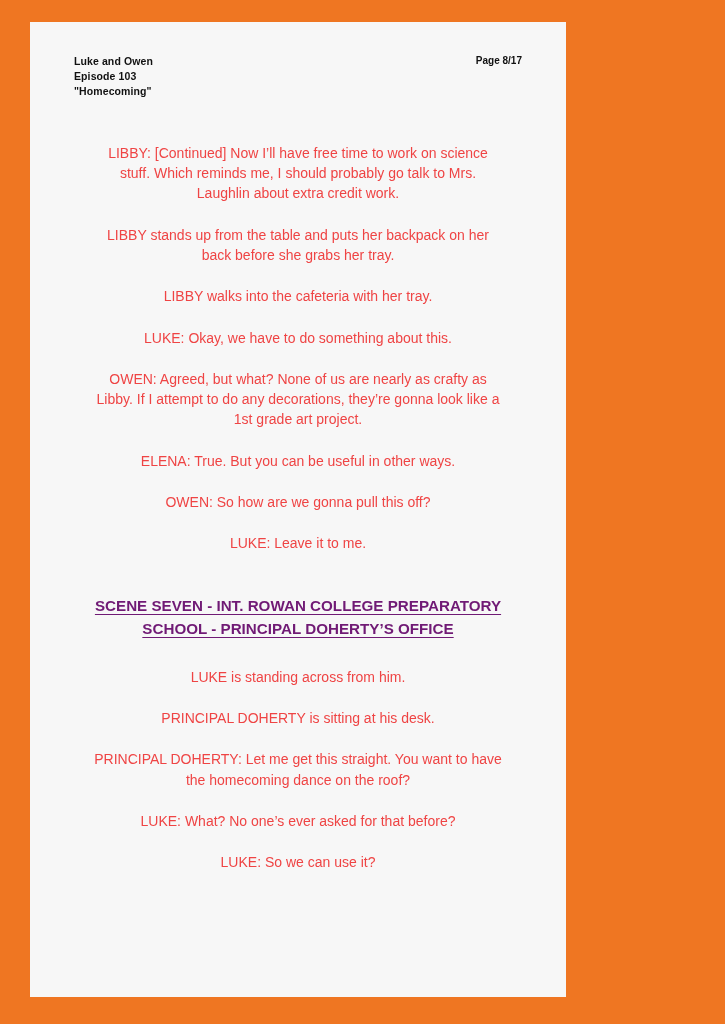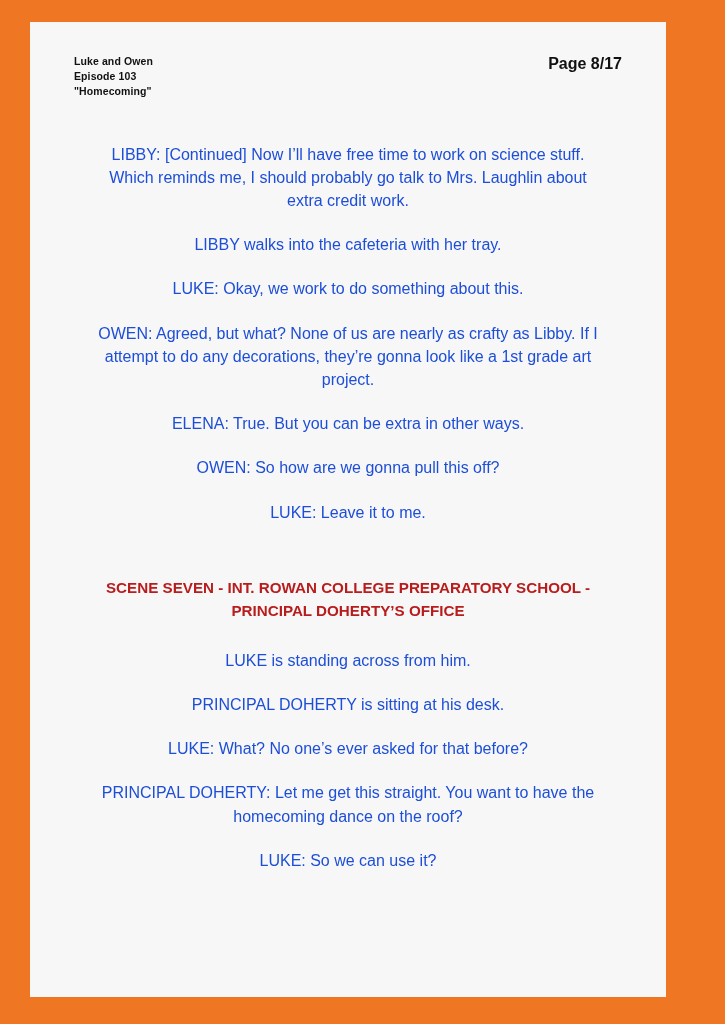--- a/index.html
+++ b/index.html
@@ -10,21 +10,21 @@
     width: 725px;
     height: 1024px;
     background: #ef7622;
     font-family: "Liberation Sans", sans-serif;
     overflow: hidden;
   }
   .page {
     position: absolute;
     left: 30px;
     top: 22px;
-    width: 636px;
+    width: 536px;
     height: 975px;
     background: #f7f7f7;
     box-sizing: border-box;
     padding: 32px 44px 0 44px;
     overflow: hidden;
   }
   .header {
     display: flex;
     justify-content: space-between;
     align-items: flex-start;
@@ -34,76 +34,78 @@
     font-size: 10.5px;
     line-height: 1.42;
     color: #111;
     font-weight: bold;
     letter-spacing: 0.1px;
   }
   .header-left div {
     white-space: nowrap;
   }
   .header-right {
-    font-size: 16px;
+    font-size: 10px;
     color: #111;
     font-weight: bold;
     padding-top: 1px;
     white-space: nowrap;
     margin-left: 28px;
   }
   .body-block {
     padding: 0 20px;
   }
   .para {
     text-align: center;
-    font-size: 16px;
+    font-size: 14px;
     line-height: 1.45;
-    color: #1d4ed8;
+    color: #ef4444;
     margin: 0 0 21px 0;
   }
   .para:last-child {
     margin-bottom: 0;
   }
   .scene-heading {
     text-align: center;
     font-size: 15.2px;
     line-height: 1.55;
-    color: #b91c1c;
+    color: #701a75;
     font-weight: bold;
+    text-decoration: underline;
     text-underline-offset: 3px;
-    margin: 52px auto 26px auto;
+    margin: 40px auto 26px auto;
     max-width: 500px;
   }
 </style>
 </head>
 <body>
 
 <div class="page">
 
   <div class="header">
     <div class="header-left">
       <div>Luke and Owen</div>
       <div>Episode 103</div>
       <div>"Homecoming"</div>
     </div>
     <div class="header-right">Page 8/17</div>
   </div>
 
   <div class="body-block">
     <p class="para">LIBBY: [Continued] Now I’ll have free time to work on science stuff. Which reminds me, I should probably go talk to Mrs. Laughlin about extra credit work.</p>
+    <p class="para">LIBBY stands up from the table and puts her backpack on her back before she grabs her tray.</p>
     <p class="para">LIBBY walks into the cafeteria with her tray.</p>
-    <p class="para">LUKE: Okay, we work to do something about this.</p>
+    <p class="para">LUKE: Okay, we have to do something about this.</p>
     <p class="para">OWEN: Agreed, but what? None of us are nearly as crafty as Libby. If I attempt to do any decorations, they’re gonna look like a 1st grade art project.</p>
-    <p class="para">ELENA: True. But you can be extra in other ways.</p>
+    <p class="para">ELENA: True. But you can be useful in other ways.</p>
     <p class="para">OWEN: So how are we gonna pull this off?</p>
     <p class="para">LUKE: Leave it to me.</p>
 
     <div class="scene-heading">SCENE SEVEN - INT. ROWAN COLLEGE PREPARATORY SCHOOL - PRINCIPAL DOHERTY’S OFFICE</div>
 
     <p class="para">LUKE is standing across from him.</p>
     <p class="para">PRINCIPAL DOHERTY is sitting at his desk.</p>
+    <p class="para">PRINCIPAL DOHERTY: Let me get this straight. You want to have the homecoming dance on the roof?</p>
     <p class="para">LUKE: What? No one’s ever asked for that before?</p>
-    <p class="para">PRINCIPAL DOHERTY: Let me get this straight. You want to have the homecoming dance on the roof?</p>
     <p class="para">LUKE: So we can use it?</p>
   </div>
 
 </div>
 
 </body></html>

